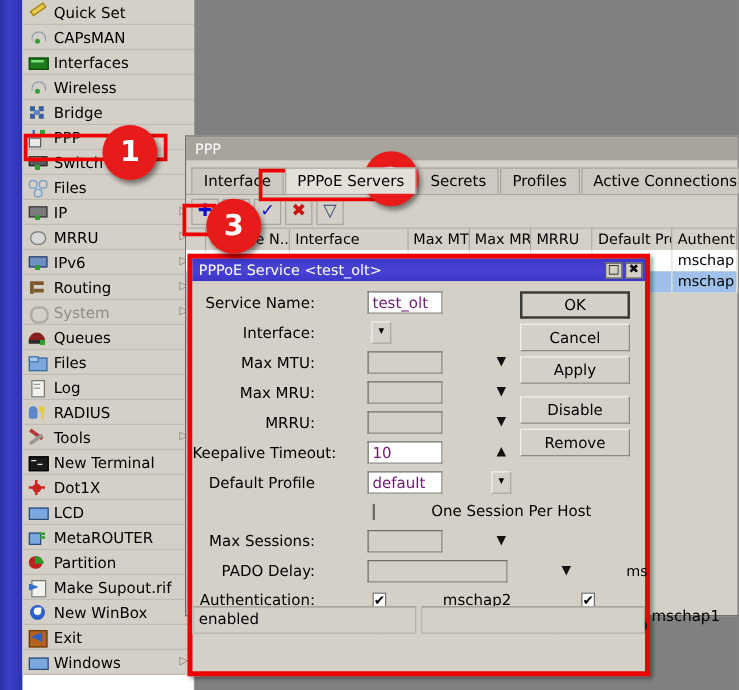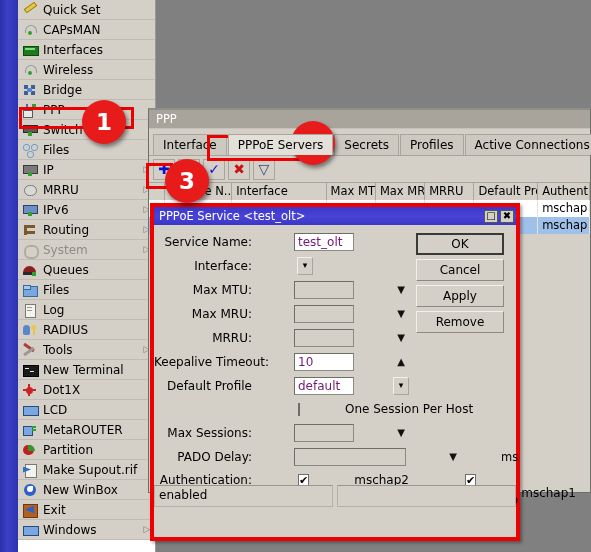--- a/index.html
+++ b/index.html
@@ -674,20 +674,21 @@
             <span class="cbox">✔</span>
             <span class="cblabel" style="width: 68px;">chap</span>
             <span class="cbox">✔</span>
             <span class="cblabel" style="width: auto;">pap</span>
           </div>
         </div>
       <div id="dlg-buttons">
           <div class="dbtn primary">OK</div>
           <div class="dbtn">Cancel</div>
           <div class="dbtn">Apply</div>
+          <div class="dbtn gap">Disable</div>
           <div class="dbtn">Remove</div>
         </div>
       <div id="dlg-status">
         <div class="sfield">enabled</div>
         <div class="sfield right"></div>
       </div>
     </div>
   </div>
 
   <div class="hl-rect" style="left:19px;  top:107px; width:115px; height:22px;"></div>

